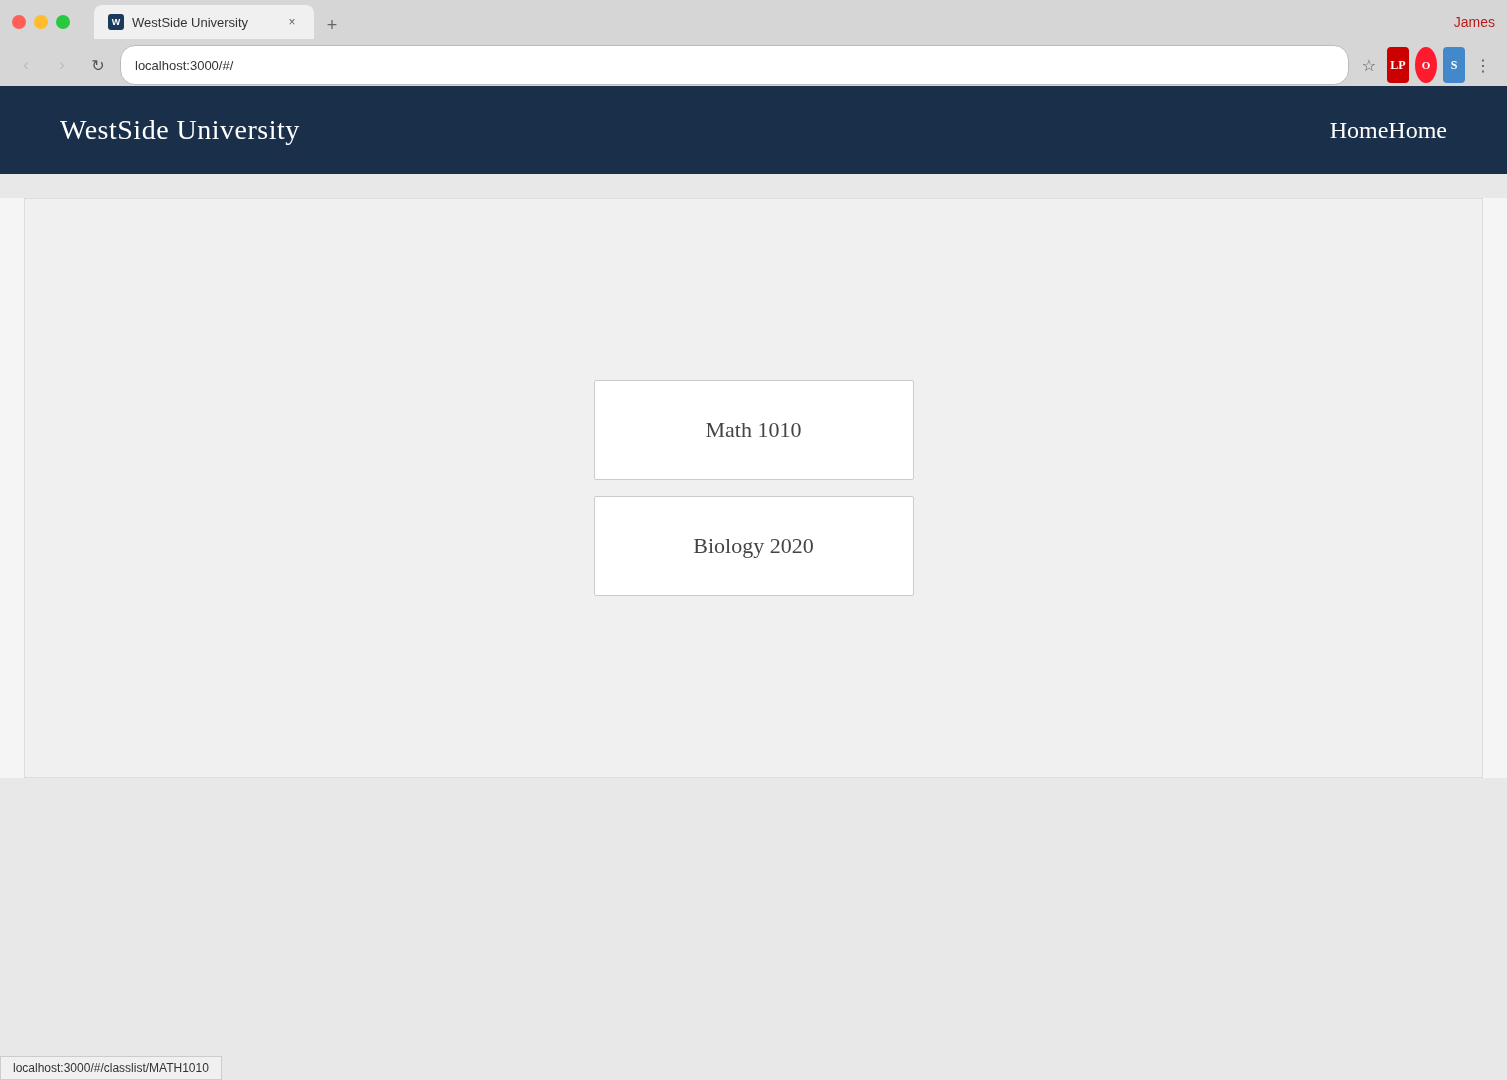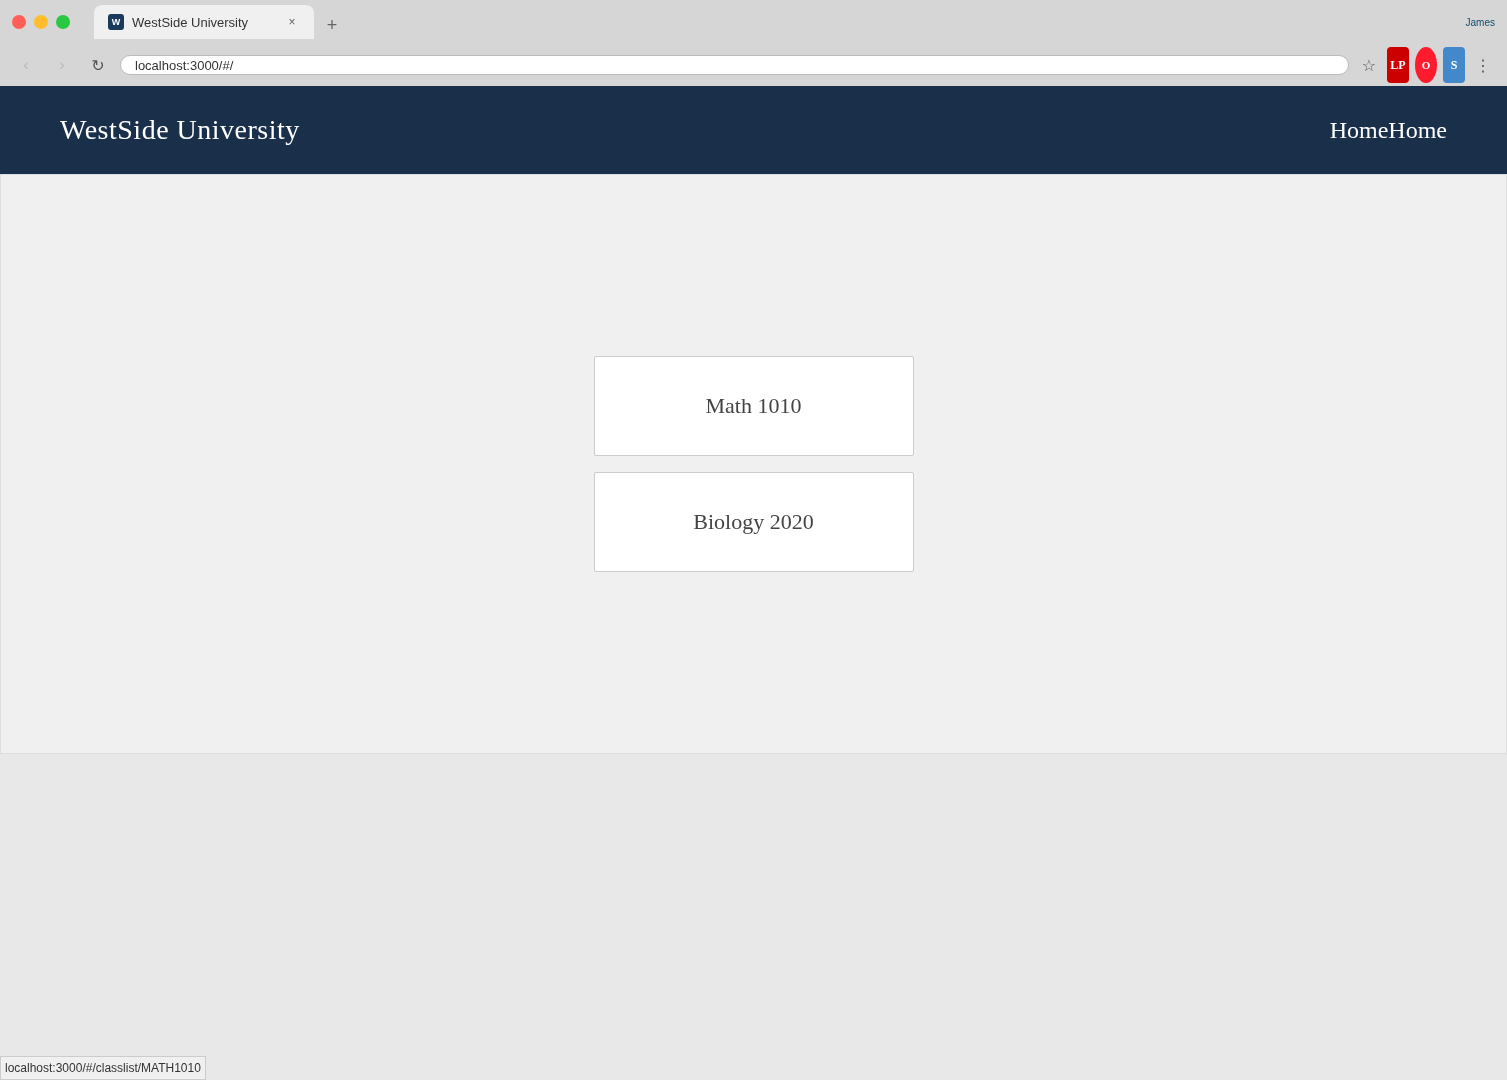--- a/index.html
+++ b/index.html
@@ -130,22 +130,22 @@
       color: #666;
       font-size: 18px;
       display: flex;
       align-items: center;
       justify-content: center;
     }
 
     .browser-user {
       margin-left: auto;
       font-family: -apple-system, BlinkMacSystemFont, 'Segoe UI', sans-serif;
-      font-size: 10px;
-      color: #0c4a6e;
+      font-size: 14px;
+      color: #b91c1c;
     }
 
     .browser-toolbar {
       display: flex;
       align-items: center;
       padding: 6px 12px;
       background: #d6d6d6;
       gap: 8px;
       height: 42px;
     }
@@ -164,21 +164,21 @@
       justify-content: center;
     }
 
     .nav-btn.disabled {
       color: #bbb;
       cursor: default;
     }
 
     .address-bar {
       flex: 1;
-      height: 20px;
+      height: 40px;
       border-radius: 15px;
       border: 1px solid #bbb;
       background: white;
       padding: 0 14px;
       font-size: 13px;
       font-family: -apple-system, BlinkMacSystemFont, 'Segoe UI', sans-serif;
       color: #333;
       outline: none;
     }
 
@@ -264,20 +264,21 @@
 
     .site-main {
       background: #f5f5f5;
       margin: 0;
       padding: 0;
     }
 
     .content-area {
       background: #f0f0f0;
       border: 1px solid #ddd;
+      margin: 24px;
       padding: 40px;
       min-height: 580px;
       display: flex;
       flex-direction: column;
       align-items: center;
       justify-content: center;
       gap: 0;
     }
 
     .course-cards {
@@ -307,21 +308,21 @@
       font-weight: normal;
     }
 
     
     .status-bar {
       position: fixed;
       bottom: 0;
       left: 0;
       background: #f0f0f0;
       border: 1px solid #ccc;
-      padding: 4px 4px;
+      padding: 4px 12px;
       font-size: 12px;
       font-family: -apple-system, BlinkMacSystemFont, 'Segoe UI', sans-serif;
       color: #333;
     }
   </style>
 </head>
 <body>
 
 <div class="browser-chrome">
 

